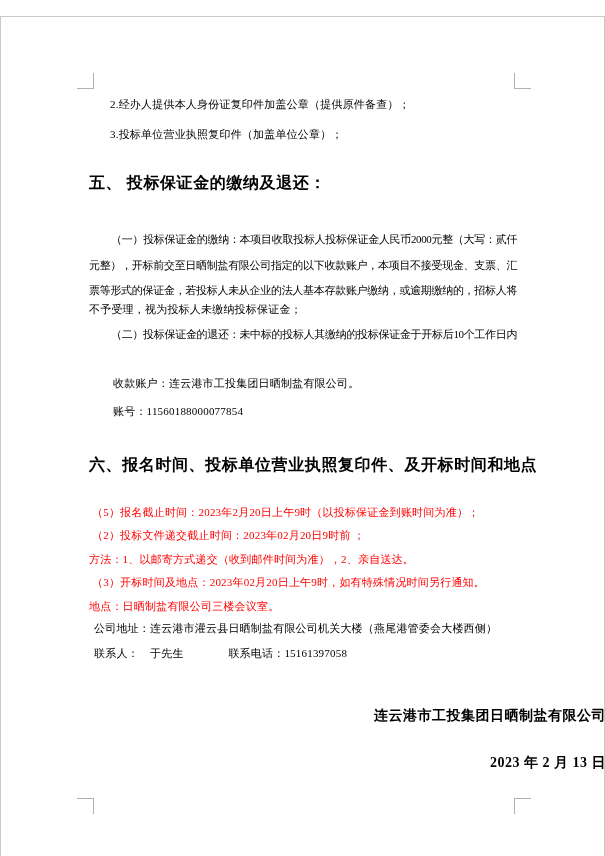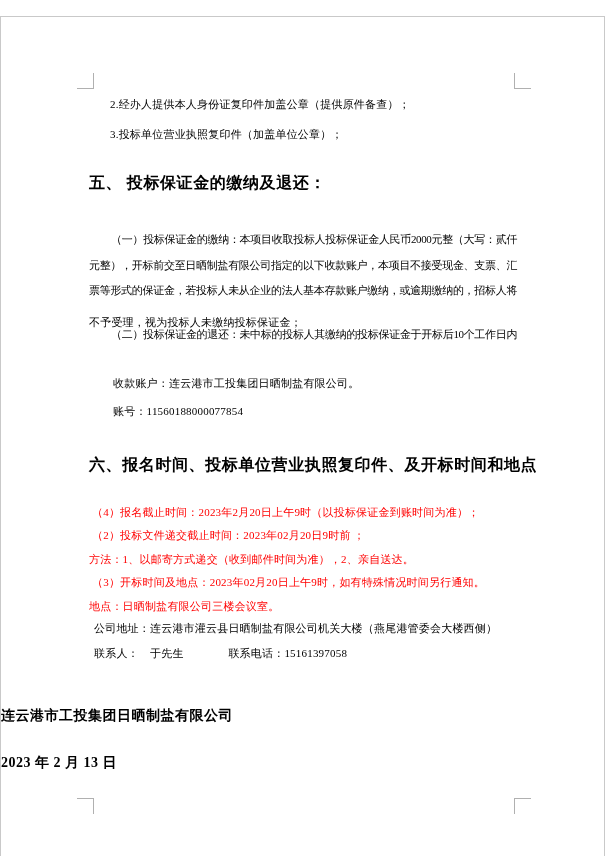--- a/index.html
+++ b/index.html
@@ -42,21 +42,21 @@
     font-size:16px;
     font-weight:bold;
     letter-spacing:0.6px;
     white-space:pre;
     color:#000000;
   }
   .footer-ln{
     position:absolute;
     left:0;
     width:605px;
-    text-align:left;
+    text-align:right;
     font-size:14px;
     font-weight:bold;
     letter-spacing:0.5px;
     color:#000000;
   }
   .corner{
     position:absolute;
     width:16px;height:15px;
   }
   .corner.tl{ left:76px; top:56px;  border-right:1px solid #b0b0b0; border-bottom:1px solid #b0b0b0; }
@@ -75,30 +75,30 @@
   <div class="corner br"></div>
 
   <div class="ln pad-list" style="top:80px">2.经办人提供本人身份证复印件加盖公章（提供原件备查）；</div>
   <div class="ln pad-list" style="top:110px">3.投标单位营业执照复印件（加盖单位公章）；</div>
 
   <div class="h" style="top:156px">五、 投标保证金的缴纳及退还：</div>
 
   <div class="ln jline indent2" style="top:215px">（一）投标保证金的缴纳：本项目收取投标人投标保证金人民币2000元整（大写：贰仟</div>
   <div class="ln jline" style="top:241px">元整），开标前交至日晒制盐有限公司指定的以下收款账户，本项目不接受现金、支票、汇</div>
   <div class="ln jline" style="top:266px">票等形式的保证金，若投标人未从企业的法人基本存款账户缴纳，或逾期缴纳的，招标人将</div>
-  <div class="ln" style="top:298px">不予受理，视为投标人未缴纳投标保证金；</div>
+  <div class="ln" style="top:285px">不予受理，视为投标人未缴纳投标保证金；</div>
 
   <div class="ln jline indent2" style="top:310px">（二）投标保证金的退还：未中标的投标人其缴纳的投标保证金于开标后10个工作日内</div>
 
   <div class="ln pad2" style="top:359px">收款账户：连云港市工投集团日晒制盐有限公司。</div>
   <div class="ln pad2" style="top:387px">账号：11560188000077854</div>
 
   <div class="h" style="top:438px">六、报名时间、投标单位营业执照复印件、及开标时间和地点</div>
 
-  <div class="ln red pad-num" style="top:488px">（4）报名截止时间：2023年2月20日上午9时（以投标保证金到账时间为准）；</div>
+  <div class="ln red pad-num" style="top:488px">（5）报名截止时间：2023年2月20日上午9时（以投标保证金到账时间为准）；</div>
   <div class="ln red pad-num" style="top:511px">（2）投标文件递交截止时间：2023年02月20日9时前 ；</div>
   <div class="ln red" style="top:535px">方法：1、以邮寄方式递交（收到邮件时间为准），2、亲自送达。</div>
   <div class="ln red pad-num" style="top:558px">（3）开标时间及地点：2023年02月20日上午9时，如有特殊情况时间另行通知。</div>
   <div class="ln red" style="top:582px">地点：日晒制盐有限公司三楼会议室。</div>
 
   <div class="ln pad-sm" style="top:604px">公司地址：连云港市灌云县日晒制盐有限公司机关大楼（燕尾港管委会大楼西侧）</div>
   <div class="ln pad-sm" style="top:629px">联系人：　于先生　　　　联系电话：15161397058</div>
 
   <div class="footer-ln" style="top:690px">连云港市工投集团日晒制盐有限公司</div>
   <div class="footer-ln" style="top:737px">2023 年 2 月 13 日</div>

